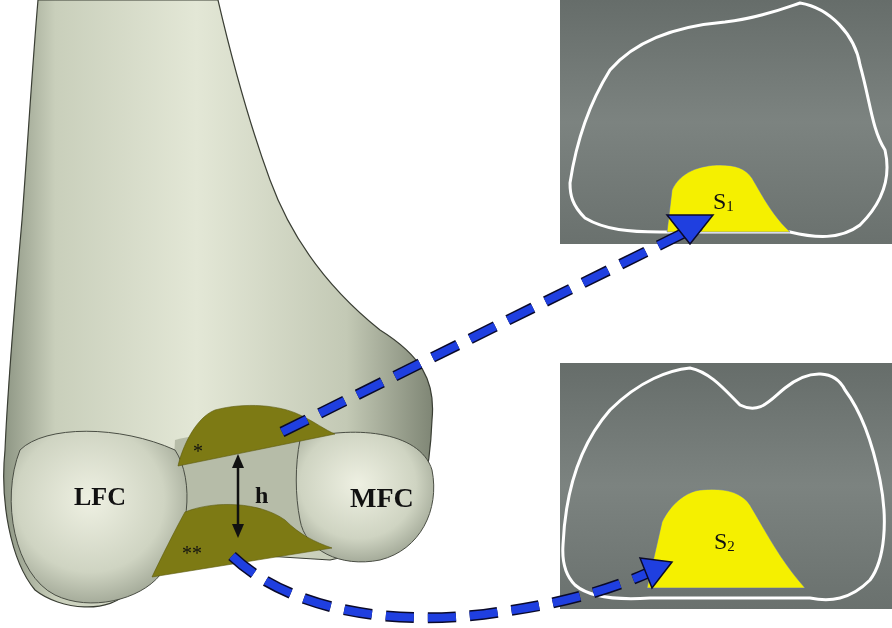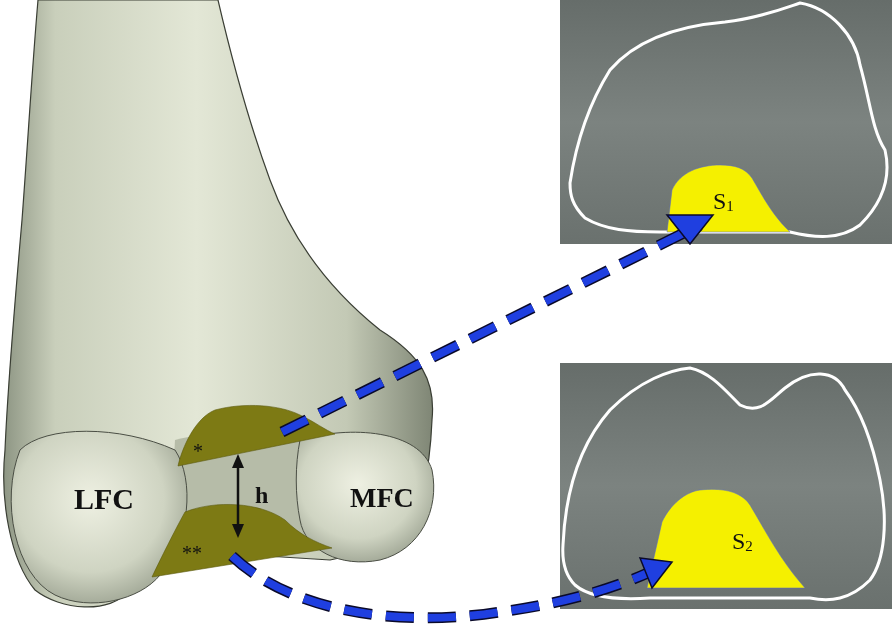--- a/index.html
+++ b/index.html
@@ -72,25 +72,25 @@
       <polygon points="667,215 713,215 690,244" transform="rotate(0)"></polygon>
     </g>
 
     <g>
       <path d="M232,556 C300,620 420,625 500,612 C560,604 610,590 650,572" fill="none" stroke="#0a0a2a" stroke-width="11" stroke-dasharray="28 14"></path>
       <path d="M232,556 C300,620 420,625 500,612 C560,604 610,590 650,572" fill="none" stroke="#1f3fe0" stroke-width="8" stroke-dasharray="28 14"></path>
       <polygon points="640,558 672,562 652,588" fill="#1f3fe0" stroke="#0a0a2a" stroke-width="1.5"></polygon>
     </g>
   </svg>
 
-  <div class="lbl" style="left:74px; top:482px; font-size:30px;">LFC</div>
+  <div class="lbl" style="left:74px; top:482px; font-size:26px;">LFC</div>
   <div class="lbl" style="left:350px; top:482px; font-size:28px;">MFC</div>
   <div class="lbl" style="left:255px; top:482px; font-size:24px;">h</div>
   <div class="lbl" style="left:193px; top:440px; font-size:20px; font-weight:normal;">*</div>
   <div class="lbl" style="left:182px; top:542px; font-size:20px; font-weight:normal;">**</div>
 
   <div class="panel-lbl" style="left:713px; top:188px;">
     <span>S</span><sub>1</sub>
   </div>
-  <div class="panel-lbl" style="left:732px; top:528px;">
+  <div class="panel-lbl" style="left:714px; top:528px;">
     <span>S</span><sub>2</sub>
   </div>
 </div>
 
 </body></html>

